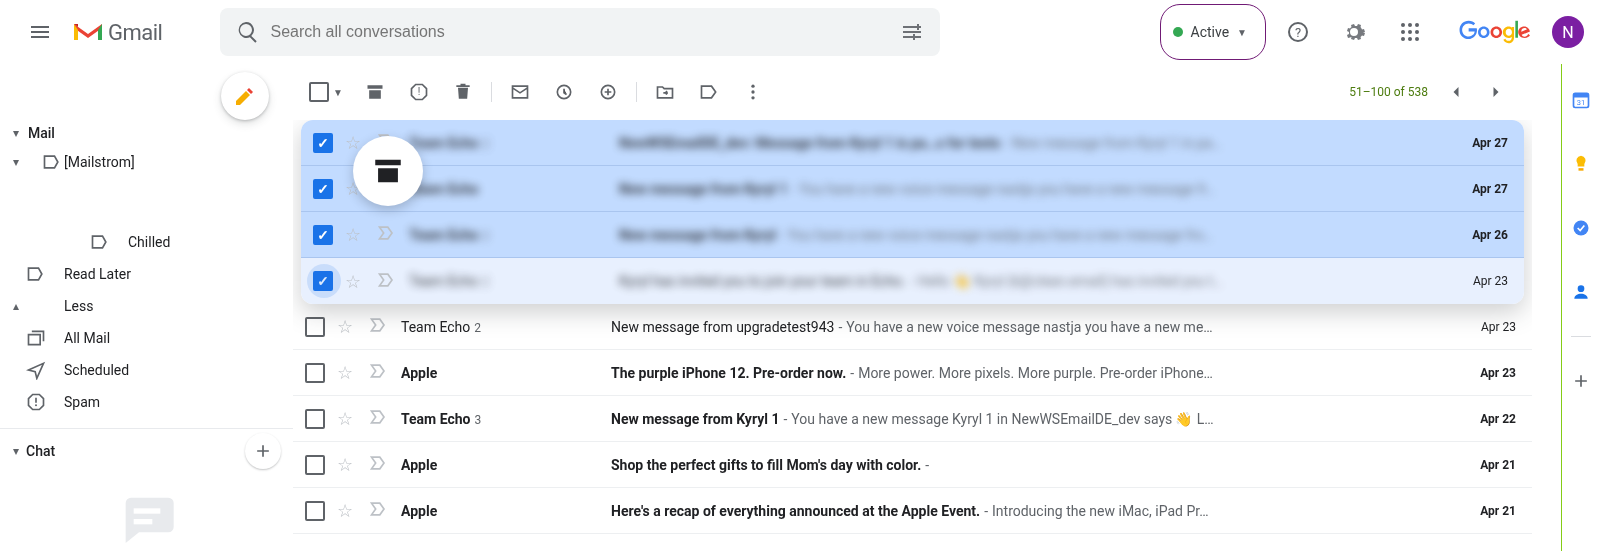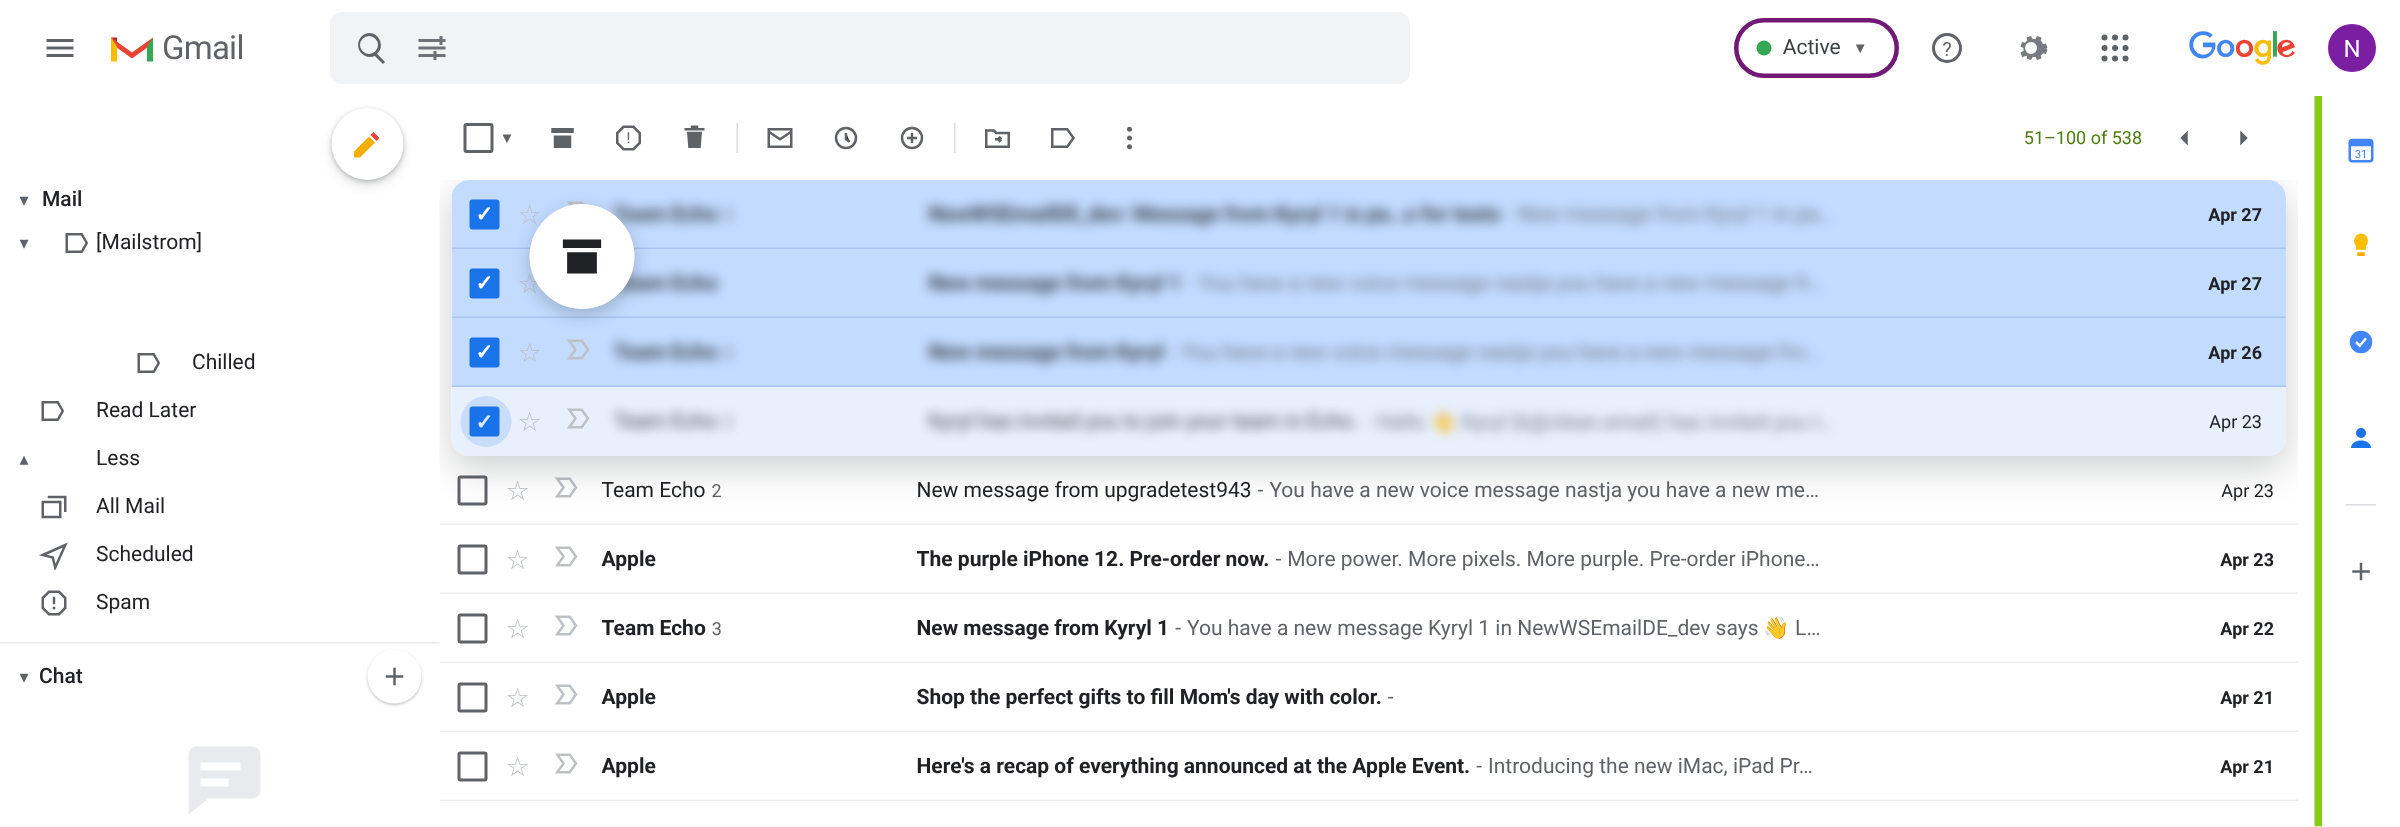--- a/index.html
+++ b/index.html
@@ -2,27 +2,27 @@
 <html><head>
 <meta charset="utf-8">
 <style>
   * { box-sizing: border-box; }
   html, body { margin:0; padding:0; font-family: 'Google Sans', Roboto, Arial, sans-serif; font-size:14px; color:#202124; background:#fff; overflow:hidden; }
   body { width:1600px; height:551px; position:relative; }
 
   
   .header { height:64px; display:flex; align-items:center; padding:0 16px; gap:8px; }
   .hamburger { width:48px; height:48px; display:flex; align-items:center; justify-content:center; border-radius:50%; cursor:pointer; }
-  .logo-wrap { display:flex; align-items:flex-end; margin-right:40px; }
+  .logo-wrap { display:flex; align-items:center; margin-right:40px; }
   .gmail-text { font-size:22px; color:#5f6368; letter-spacing:-0.5px; margin-left:4px; }
   .search-bar { flex:0 0 720px; height:48px; background:#f1f3f4; border-radius:8px; display:flex; align-items:center; padding:0 8px; margin-left:10px;}
   .search-bar .icon-btn { width:40px; height:40px; display:flex; align-items:center; justify-content:center; border-radius:50%; cursor:pointer; }
   .search-bar input { flex:1; border:none; background:transparent; outline:none; font-size:16px; color:#5f6368; }
   .header-spacer { flex:1; }
-  .status-chip { height:40px; border-radius:20px; border:3px solid #701a75; display:flex; align-items:center; padding:0 18px 0 12px; gap:8px; color:#3c4043; font-size:14px; cursor:pointer;}
+  .status-chip { height:56px; border-radius:20px; border:1px solid #701a75; display:flex; align-items:center; padding:0 18px 0 12px; gap:8px; color:#3c4043; font-size:14px; cursor:pointer;}
   .status-dot { width:10px; height:10px; border-radius:50%; background:#34a853; }
   .chevron { font-size:10px; color:#5f6368; }
   .header-icon-btn { width:40px; height:40px; display:flex; align-items:center; justify-content:center; border-radius:50%; cursor:pointer; margin:0 4px; }
   .google-logo { margin-left:16px; display:flex; align-items:center;}
   .avatar { width:32px; height:32px; border-radius:50%; background:#7b1fa2; color:#fff; display:flex; align-items:center; justify-content:center; font-size:16px; margin-left:12px; cursor:pointer;}
 
   
   .left-panel { position:absolute; top:64px; left:0; bottom:0; width:293px; display:flex; flex-direction:column;}
   .compose-area { height:60px; display:flex; justify-content:flex-end; align-items:flex-start; padding-right:24px; padding-top:8px;}
   .compose-btn { width:48px; height:48px; border-radius:50%; background:#fff; box-shadow:0 1px 3px rgba(60,64,67,.3),0 4px 8px rgba(60,64,67,.15); display:flex; align-items:center; justify-content:center; cursor:pointer; }
@@ -79,21 +79,21 @@
   .row-body { flex:1; white-space:nowrap; overflow:hidden; text-overflow:ellipsis; display:flex; align-items:center;}
   .row-subject.bold { font-weight:700; }
   .row-sep-dash { color:#5f6368; margin:0 4px;}
   .row-snippet { color:#5f6368; }
   .row-date { width:60px; flex-shrink:0; text-align:right; font-size:12px; }
   .row-date.bold { font-weight:700; }
 
   .blurred .row-sender, .blurred .row-body { filter: blur(4px); opacity:.85;}
 
   
-  .right-rail { position:absolute; right:0; top:64px; bottom:0; width:57px; border-left:5px solid #84cc16; display:flex; flex-direction:column; align-items:center; padding-top:16px; gap:24px;}
+  .right-rail { position:absolute; right:0; top:64px; bottom:0; width:39px; border-left:1px solid #84cc16; display:flex; flex-direction:column; align-items:center; padding-top:16px; gap:24px;}
   .rail-btn { width:40px; height:40px; display:flex; align-items:center; justify-content:center; cursor:pointer;}
   .rail-sep { width:20px; height:1px; background:#dadce0;}
   .rail-add { width:40px; height:40px; display:flex; align-items:center; justify-content:center; cursor:pointer; color:#5f6368;}
 
   
   svg.icon { width:20px; height:20px; }
   svg.icon-lg { width:24px; height:24px; }
 </style>
 </head>
 <body>
@@ -114,20 +114,21 @@
     </svg>
     <span class="gmail-text">Gmail</span>
   </div>
 
   <div class="search-bar">
     <div class="icon-btn">
       <svg class="icon-lg" viewBox="0 0 24 24">
           <path fill="#5f6368" d="M10 2a8 8 0 015.3 13.9l5.4 5.4-1.4 1.4-5.4-5.4A8 8 0 1110 2zm0 2a6 6 0 100 12 6 6 0 000-12z"></path>
         </svg>
     </div>
+    <input type="text" placeholder="Search all conversations" style="">
     <div class="icon-btn">
       <svg class="icon-lg" viewBox="0 0 24 24">
           <path fill="#5f6368" d="M3 6h12v2H3V6zm0 10h8v2H3v-2zm0-5h18v2H3v-2zM19 4v2h2v2h-2v2h-2V8h-2V6h2V4h2zM15 14v2h6v2h-6v2h-2v-2h-2v-2h2v-2h2z" opacity=".9"></path>
         </svg>
     </div>
   </div>
 
   <div class="header-spacer"></div>
 
   <div class="status-chip">

